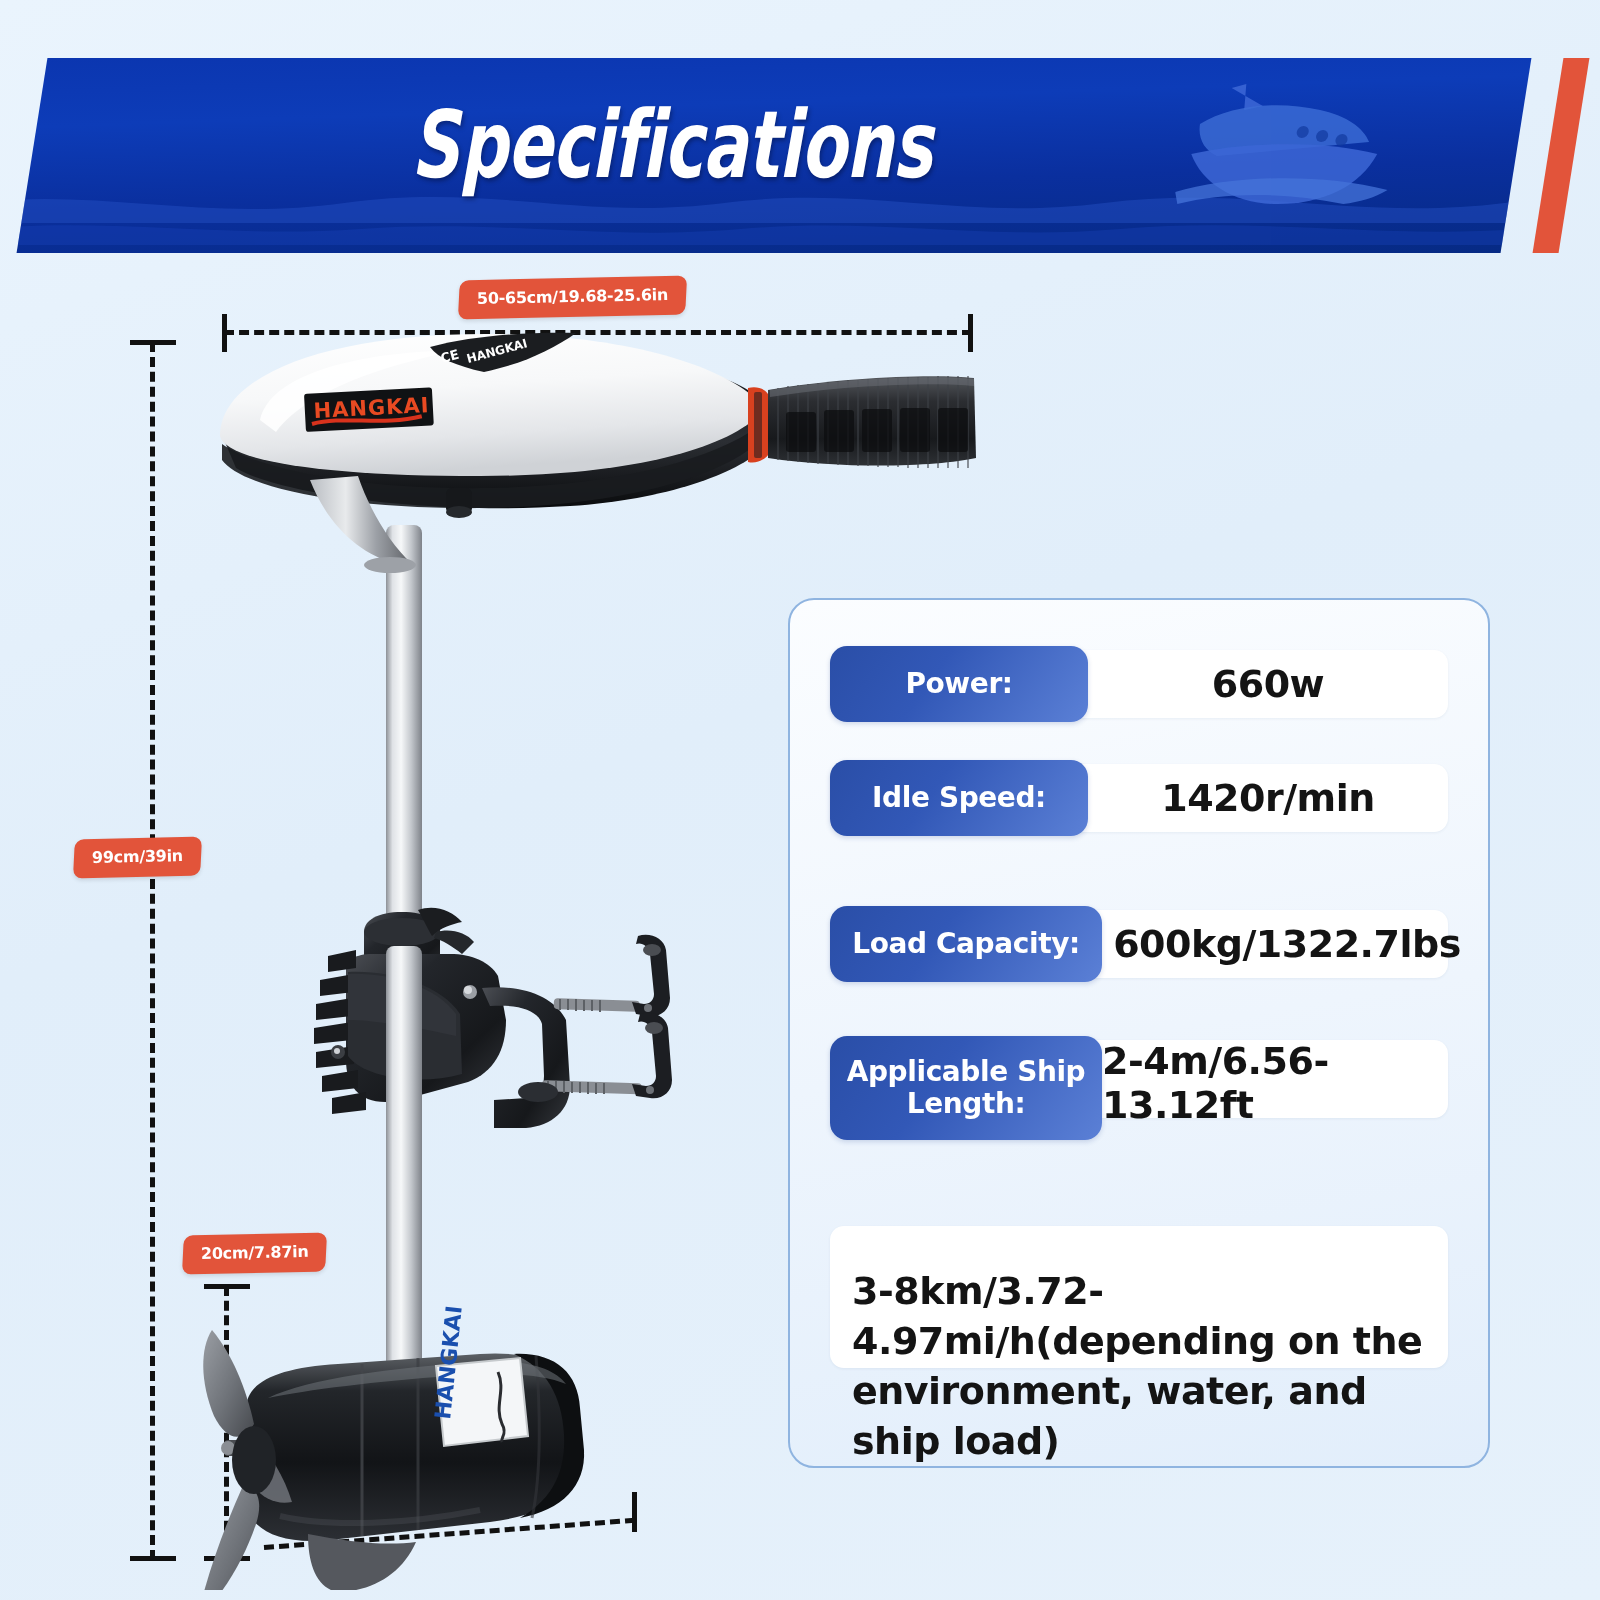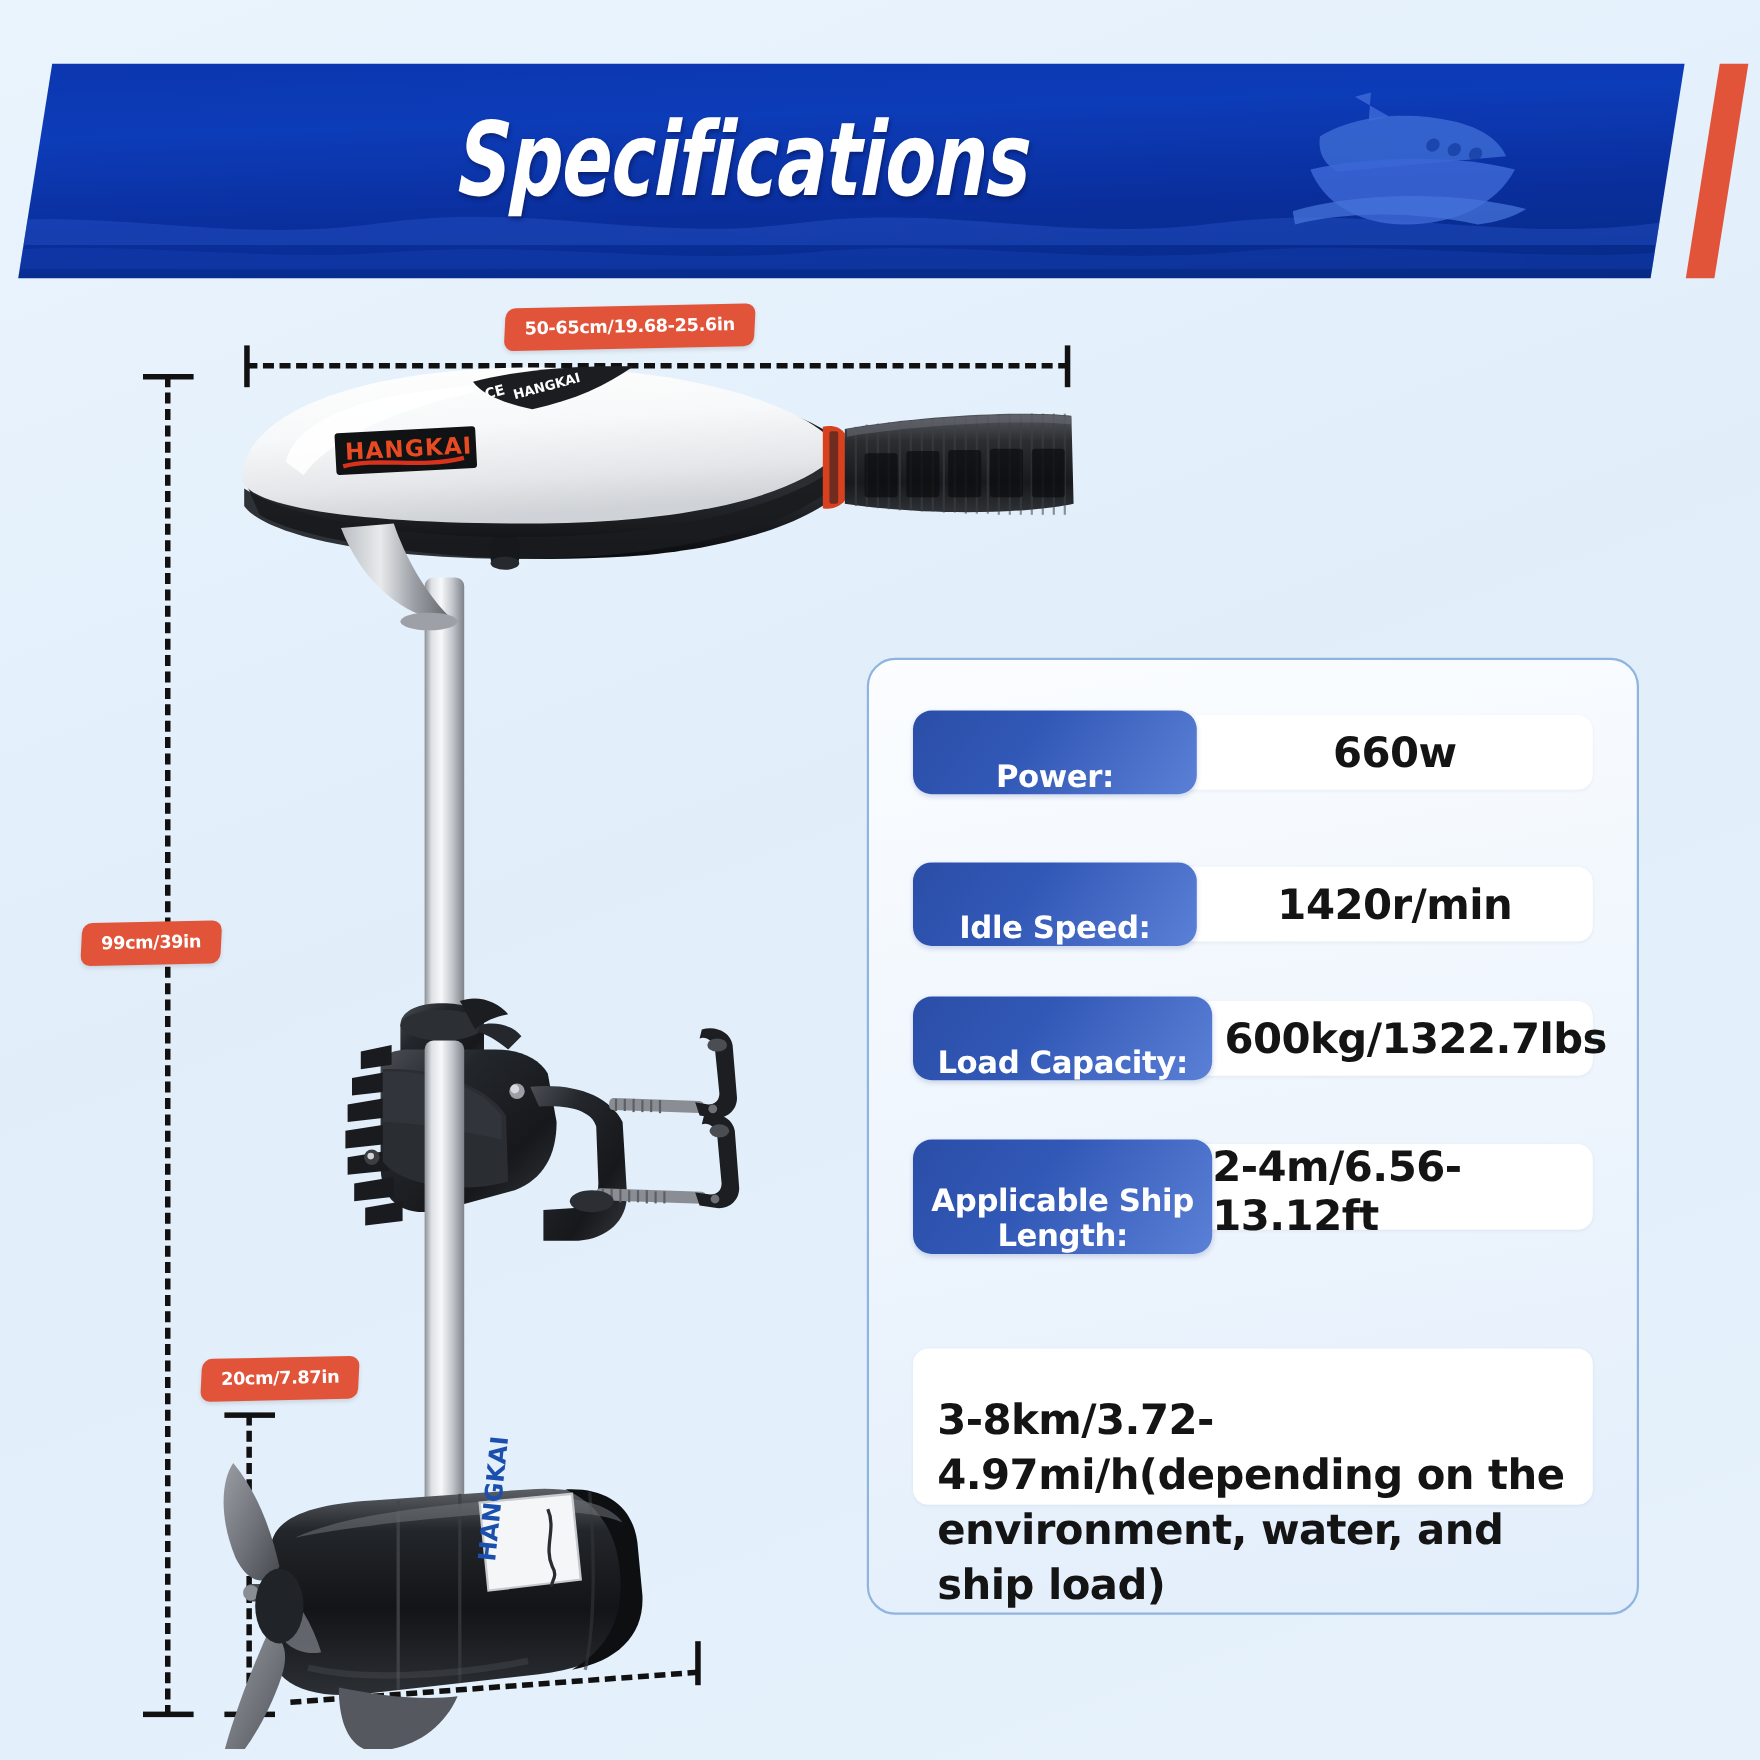--- a/index.html
+++ b/index.html
@@ -76,21 +76,21 @@
   .spec-row { position:absolute; left:40px; }
   .spec-white {
     position:absolute; left:0; top:0;
     background:#ffffff; border-radius:14px;
     box-shadow:0 1px 3px rgba(40,70,120,.07);
   }
   .spec-pill {
     position:absolute; left:0;
     background:linear-gradient(125deg,#2a4ea7 0%,#3258b7 40%,#5b80d6 100%);
     border-radius:17px;
-    display:flex; align-items:flex-end; justify-content:center;
+    display:flex; align-items:center; justify-content:center;
     box-shadow:0 2px 5px rgba(30,60,140,.18);
   }
   .spec-pill span {
     color:#ffffff; font-family:"DejaVu Sans", sans-serif;
     font-weight:700; font-size:28px; text-align:center;
     line-height:1.14; letter-spacing:-.4px; padding:0 8px;
   }
   .spec-value {
     position:absolute;
     color:#141414; font-family:"DejaVu Sans", sans-serif;
@@ -383,21 +383,21 @@
 <div id="spec-panel">
 
   <div class="spec-row" style="top:50px; width:618px; height:68px;">
     <div class="spec-white" style="width:618px; height:68px;"></div>
     <div class="spec-pill" style="top:-4px; width:258px; height:76px;">
       <span>Power:</span>
     </div>
     <div class="spec-value center" style="left:258px; top:0; width:360px; height:68px;">660w</div>
   </div>
 
-  <div class="spec-row" style="top:188px; width:618px; height:68px;">
+  <div class="spec-row" style="top:164px; width:618px; height:68px;">
     <div class="spec-white" style="width:618px; height:68px;"></div>
     <div class="spec-pill" style="top:-4px; width:258px; height:76px;">
       <span>Idle Speed:</span>
     </div>
     <div class="spec-value center" style="left:258px; top:0; width:360px; height:68px;">1420r/min</div>
   </div>
 
   <div class="spec-row" style="top:310px; width:618px; height:68px;">
     <div class="spec-white" style="width:618px; height:68px;"></div>
     <div class="spec-pill" style="top:-4px; width:272px; height:76px;">

